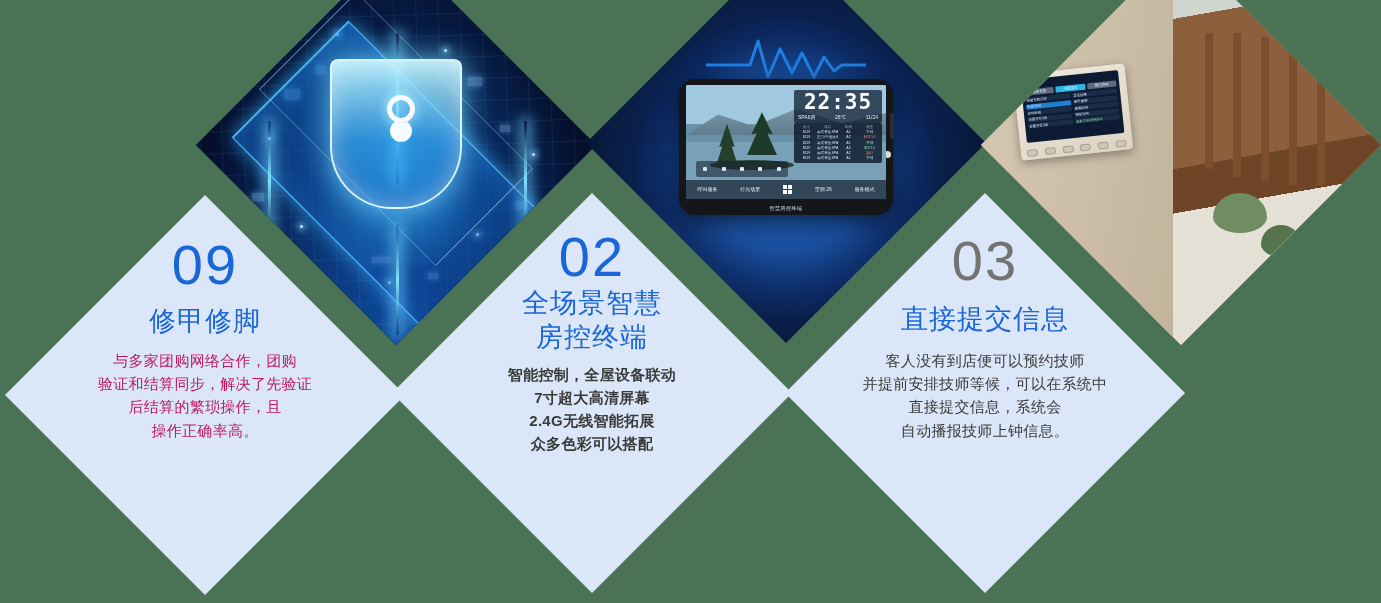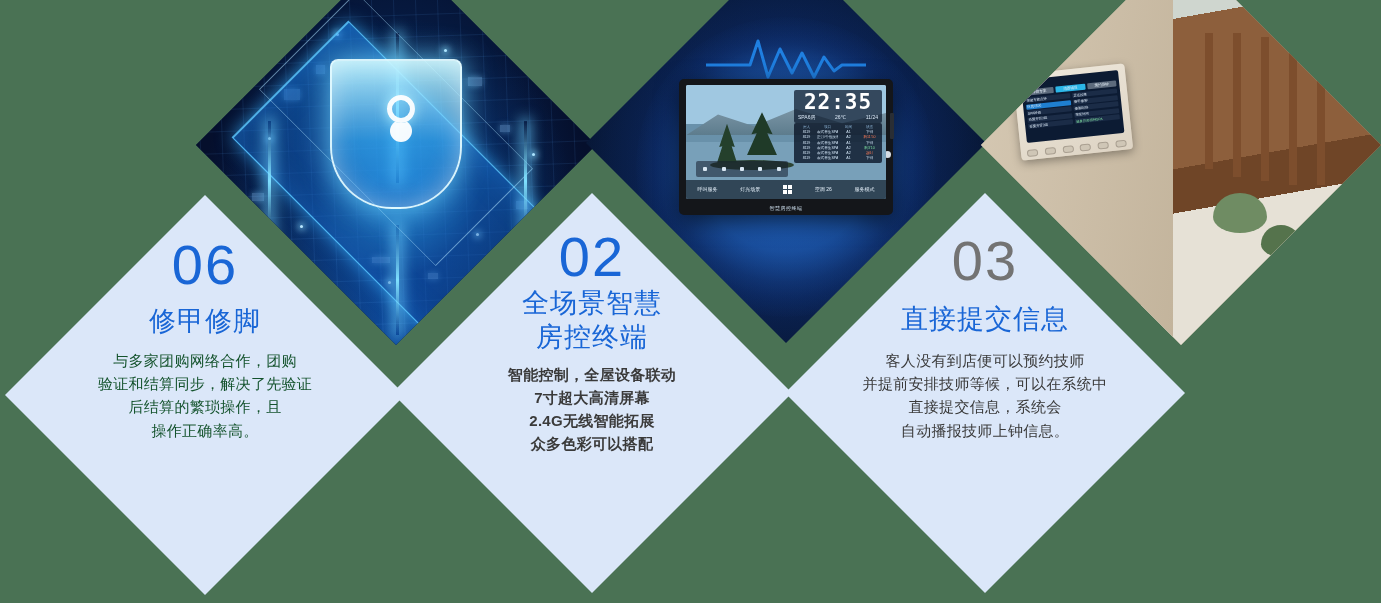--- a/index.html
+++ b/index.html
@@ -117,21 +117,21 @@
   }
   .p2 .halo {
     position:absolute; left:50%; top:56%; width:300px; height:300px;
     margin:-150px 0 0 -150px; border-radius:50%;
     background:radial-gradient(circle, rgba(40,120,225,.38) 0 40%, rgba(20,70,160,.18) 62%, rgba(0,0,0,0) 72%);
   }
   .p2 .pulse { position:absolute; left:50%; top:88px; transform:translateX(-50%); }
   .p2 .tablet {
     position:absolute; left:50%; top:136px; transform:translateX(-50%);
     width:214px; height:136px; background:#14161a;
-    border-radius:5px; padding:6px 7px 16px 7px;
+    border-radius:16px; padding:6px 7px 16px 7px;
     box-shadow:0 6px 22px rgba(0,0,0,.6);
   }
   .p2 .brand { position:absolute; left:10px; top:7px; font-size:4px; color:#9fb6c8; letter-spacing:.5px; }
   .p2 .screen { position:relative; width:100%; height:100%; border-radius:2px; overflow:hidden;
     background:linear-gradient(180deg,#9ec4dd 0%,#7fa9c2 30%,#5d87a3 60%,#4a6f89 100%); }
   .p2 .lake { position:absolute; inset:0;
     background:
       linear-gradient(180deg, rgba(160,200,225,1) 0 34%, rgba(105,145,170,1) 34% 50%, rgba(120,160,185,1) 50% 100%);
   }
   .p2 .mtn { position:absolute; left:0; top:18%; width:100%; height:26%;
@@ -200,23 +200,23 @@
   .p3 .pbtns { position:absolute; left:6px; right:6px; bottom:3px; display:flex; justify-content:space-between; }
   .p3 .pbtns i { width:11px; height:7px; border-radius:3px; background:#cfc6b6; border:1px solid #aaa092; display:block; }
 </style>
 </head>
 <body style="background: rgb(74, 114, 84);">
 
 <div id="stage">
 
   <div class="dia card card-1" style="left: 5px; top: 195px; background: rgb(219, 231, 249);">
     <div class="inner">
-      <div class="num" style="color: rgb(25, 102, 214);">06</div>
+      <div class="num" style="color: rgb(25, 102, 214);">09</div>
       <div class="title" style="color: rgb(25, 102, 214);">修甲修脚</div>
-      <div class="desc" style="color: #14532d;">与多家团购网络合作，团购
+      <div class="desc" style="color: #be185d;">与多家团购网络合作，团购
 验证和结算同步，解决了先验证
 后结算的繁琐操作，且
 操作正确率高。</div>
     </div>
   </div>
 
   <div class="dia card card-2" style="left: 392px; top: 193px; background: rgb(219, 231, 249);">
     <div class="inner">
       <div class="num" style="color: rgb(25, 102, 214);">02</div>
       <div class="title" style="color: rgb(25, 102, 214);">全场景智慧

